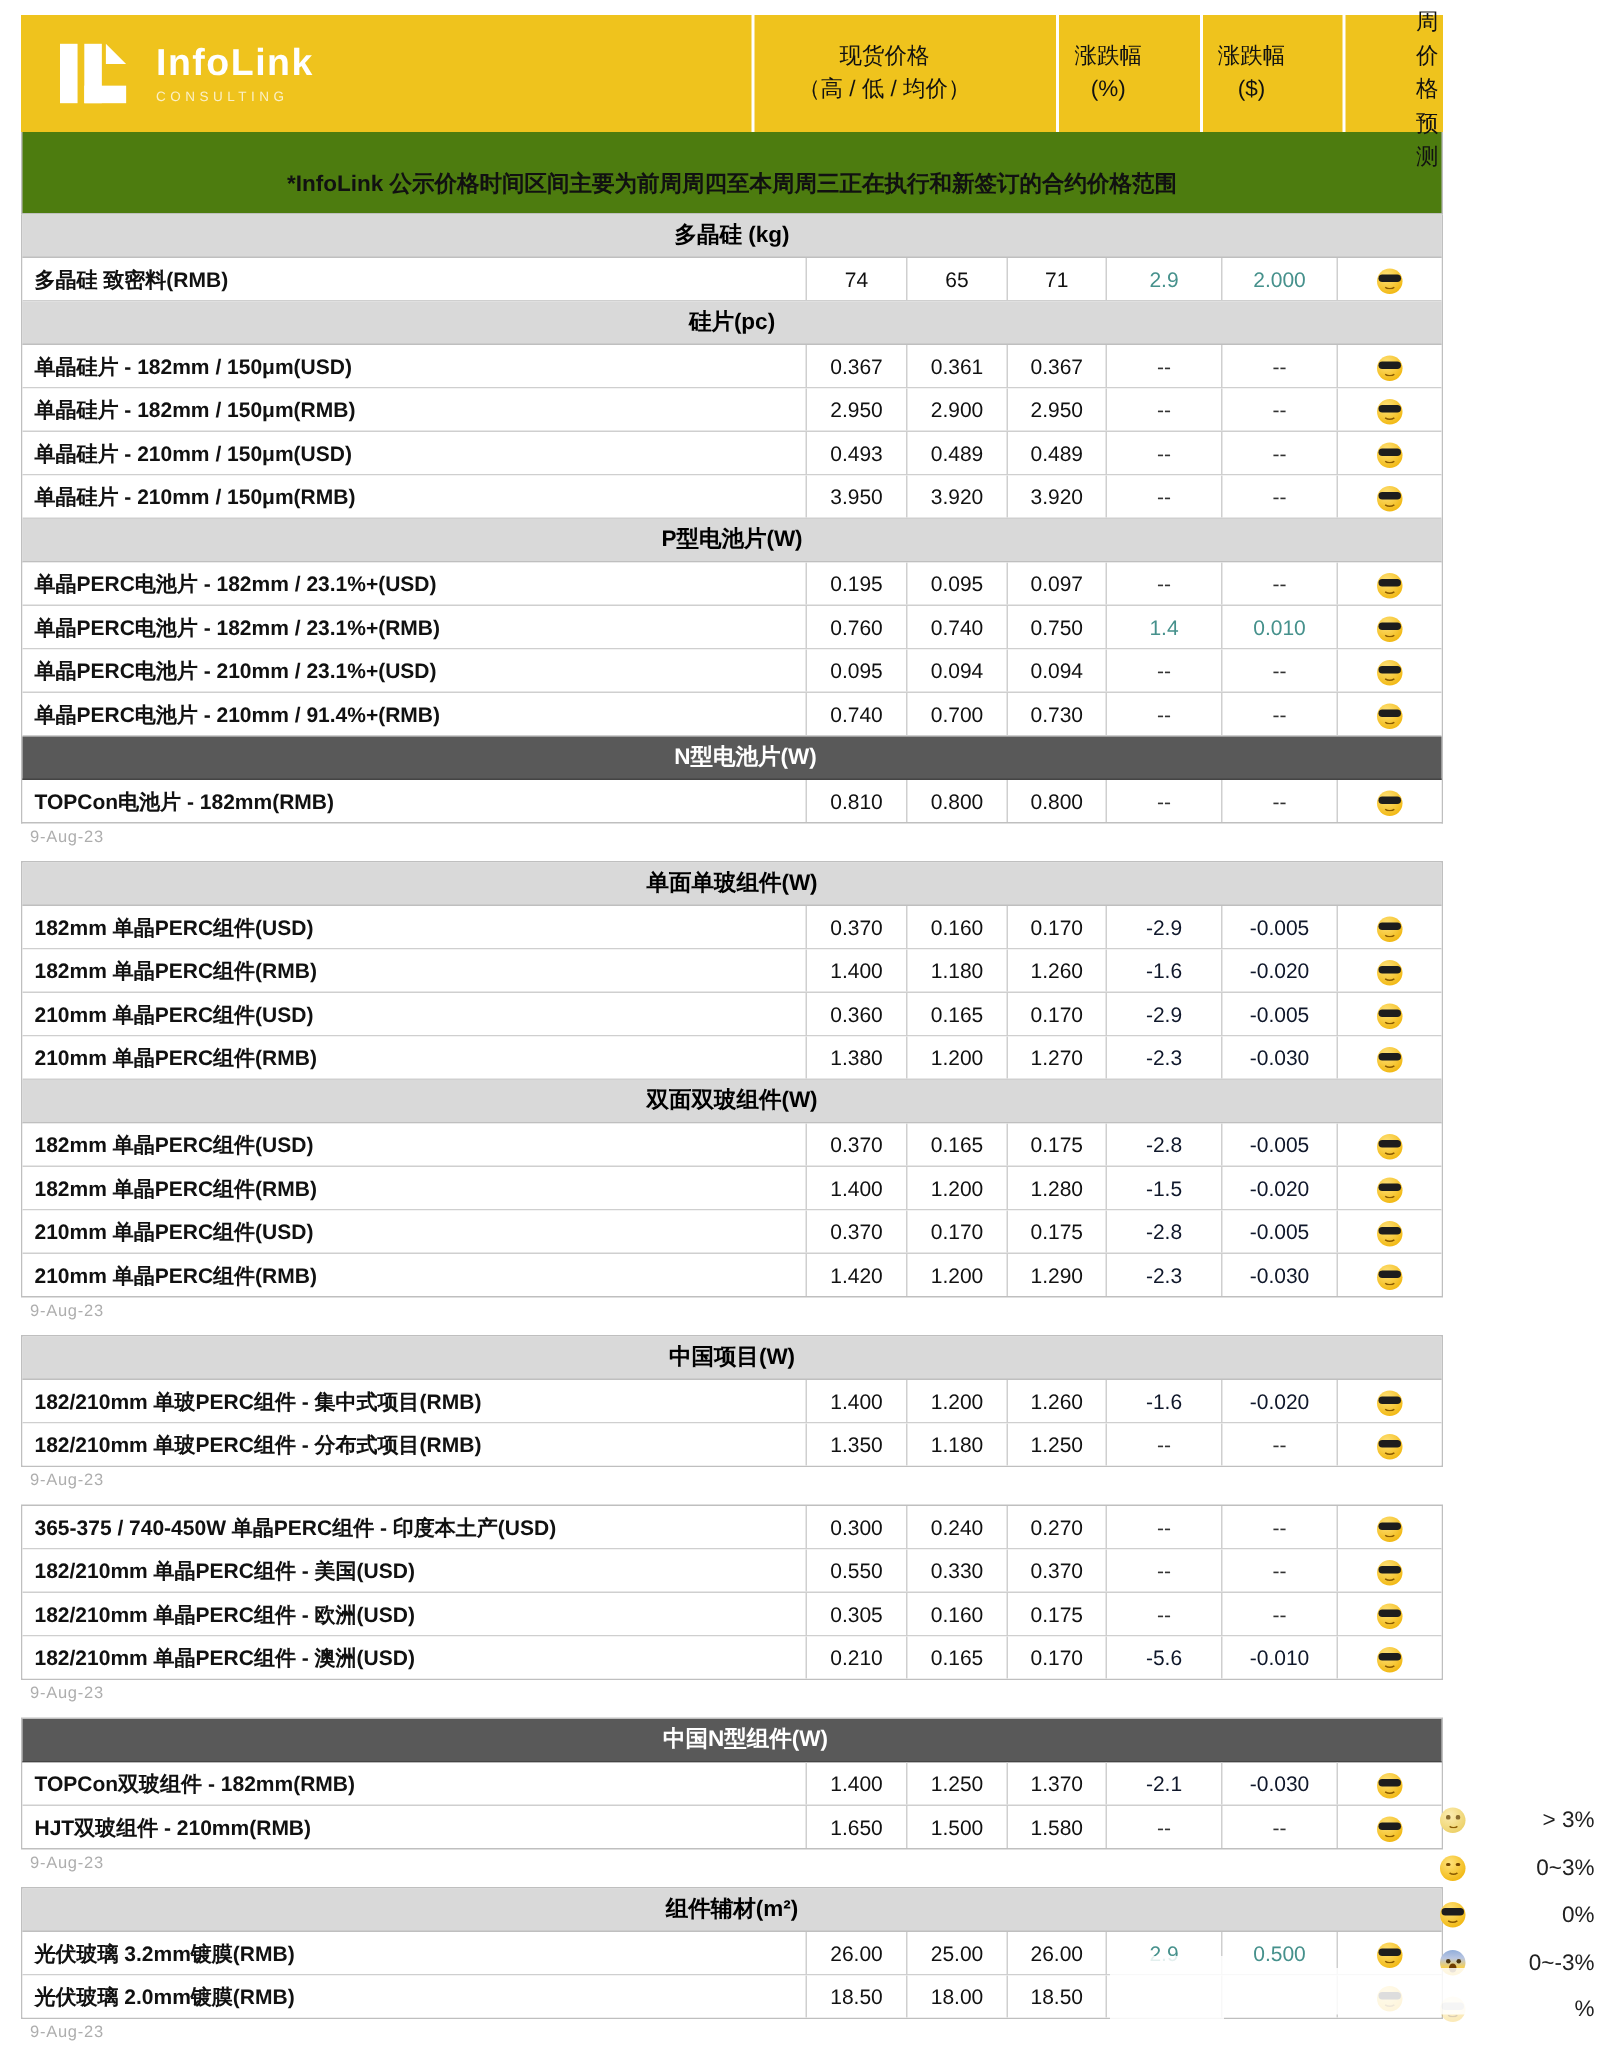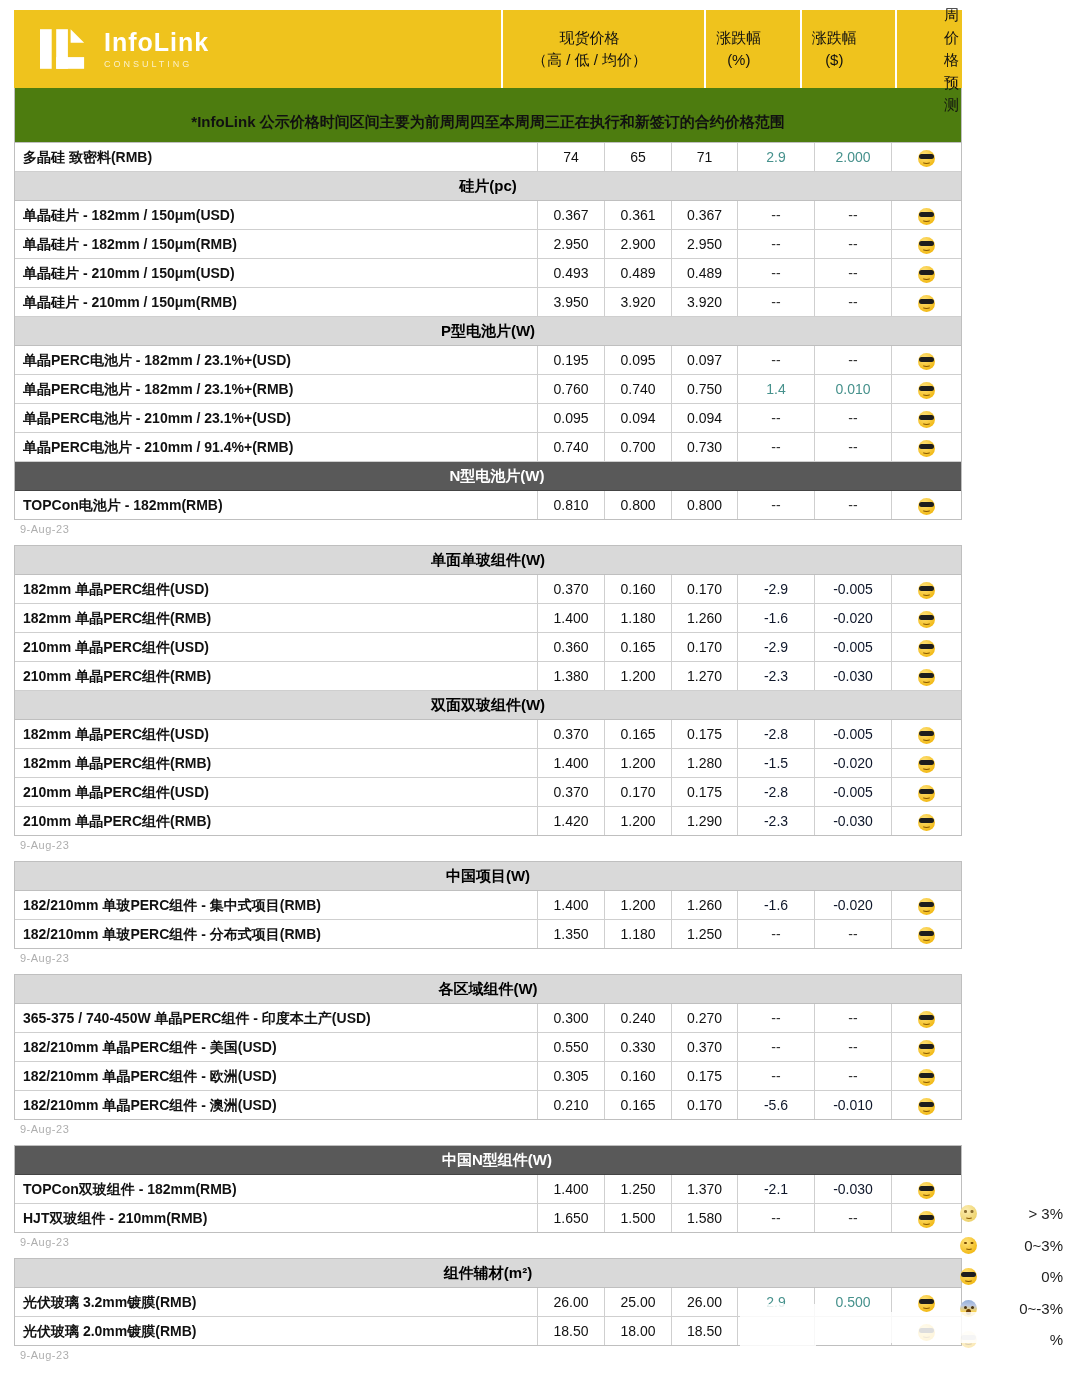--- a/index.html
+++ b/index.html
@@ -107,20 +107,21 @@
     <div class="yh-col yh-fc">
       <span>下周价格</span>
       <span>预测</span>
     </div>
   </div>
 
   <div class="note-row">*InfoLink 公示价格时间区间主要为前周周四至本周周三正在执行和新签订的合约价格范围</div>
 
   <div id="blocks">
       <div class="block first">
+        <div class="sec-header">多晶硅 (kg)</div>
         <div class="row">
           <div class="cell label">多晶硅 致密料(RMB)</div>
           <div class="cell high">74</div>
           <div class="cell low">65</div>
           <div class="cell avg">71</div>
           <div class="cell pct up">2.9</div>
           <div class="cell usd up">2.000</div>
           <div class="cell fc"><span class="em cool"></span></div>
         </div>
         <div class="sec-header">硅片(pc)</div>
@@ -302,21 +303,20 @@
           <div class="cell high">1.350</div>
           <div class="cell low">1.180</div>
           <div class="cell avg">1.250</div>
           <div class="cell pct flat">--</div>
           <div class="cell usd flat">--</div>
           <div class="cell fc"><span class="em cool"></span></div>
         </div>
       </div>
       <div class="date">9-Aug-23</div>
       <div class="block">
-        <div class="sec-header">各区域组件(W)</div>
         <div class="row">
           <div class="cell label">365-375 / 740-450W 单晶PERC组件 - 印度本土产(USD)</div>
           <div class="cell high">0.300</div>
           <div class="cell low">0.240</div>
           <div class="cell avg">0.270</div>
           <div class="cell pct flat">--</div>
           <div class="cell usd flat">--</div>
           <div class="cell fc"><span class="em cool"></span></div>
         </div>
         <div class="row">

